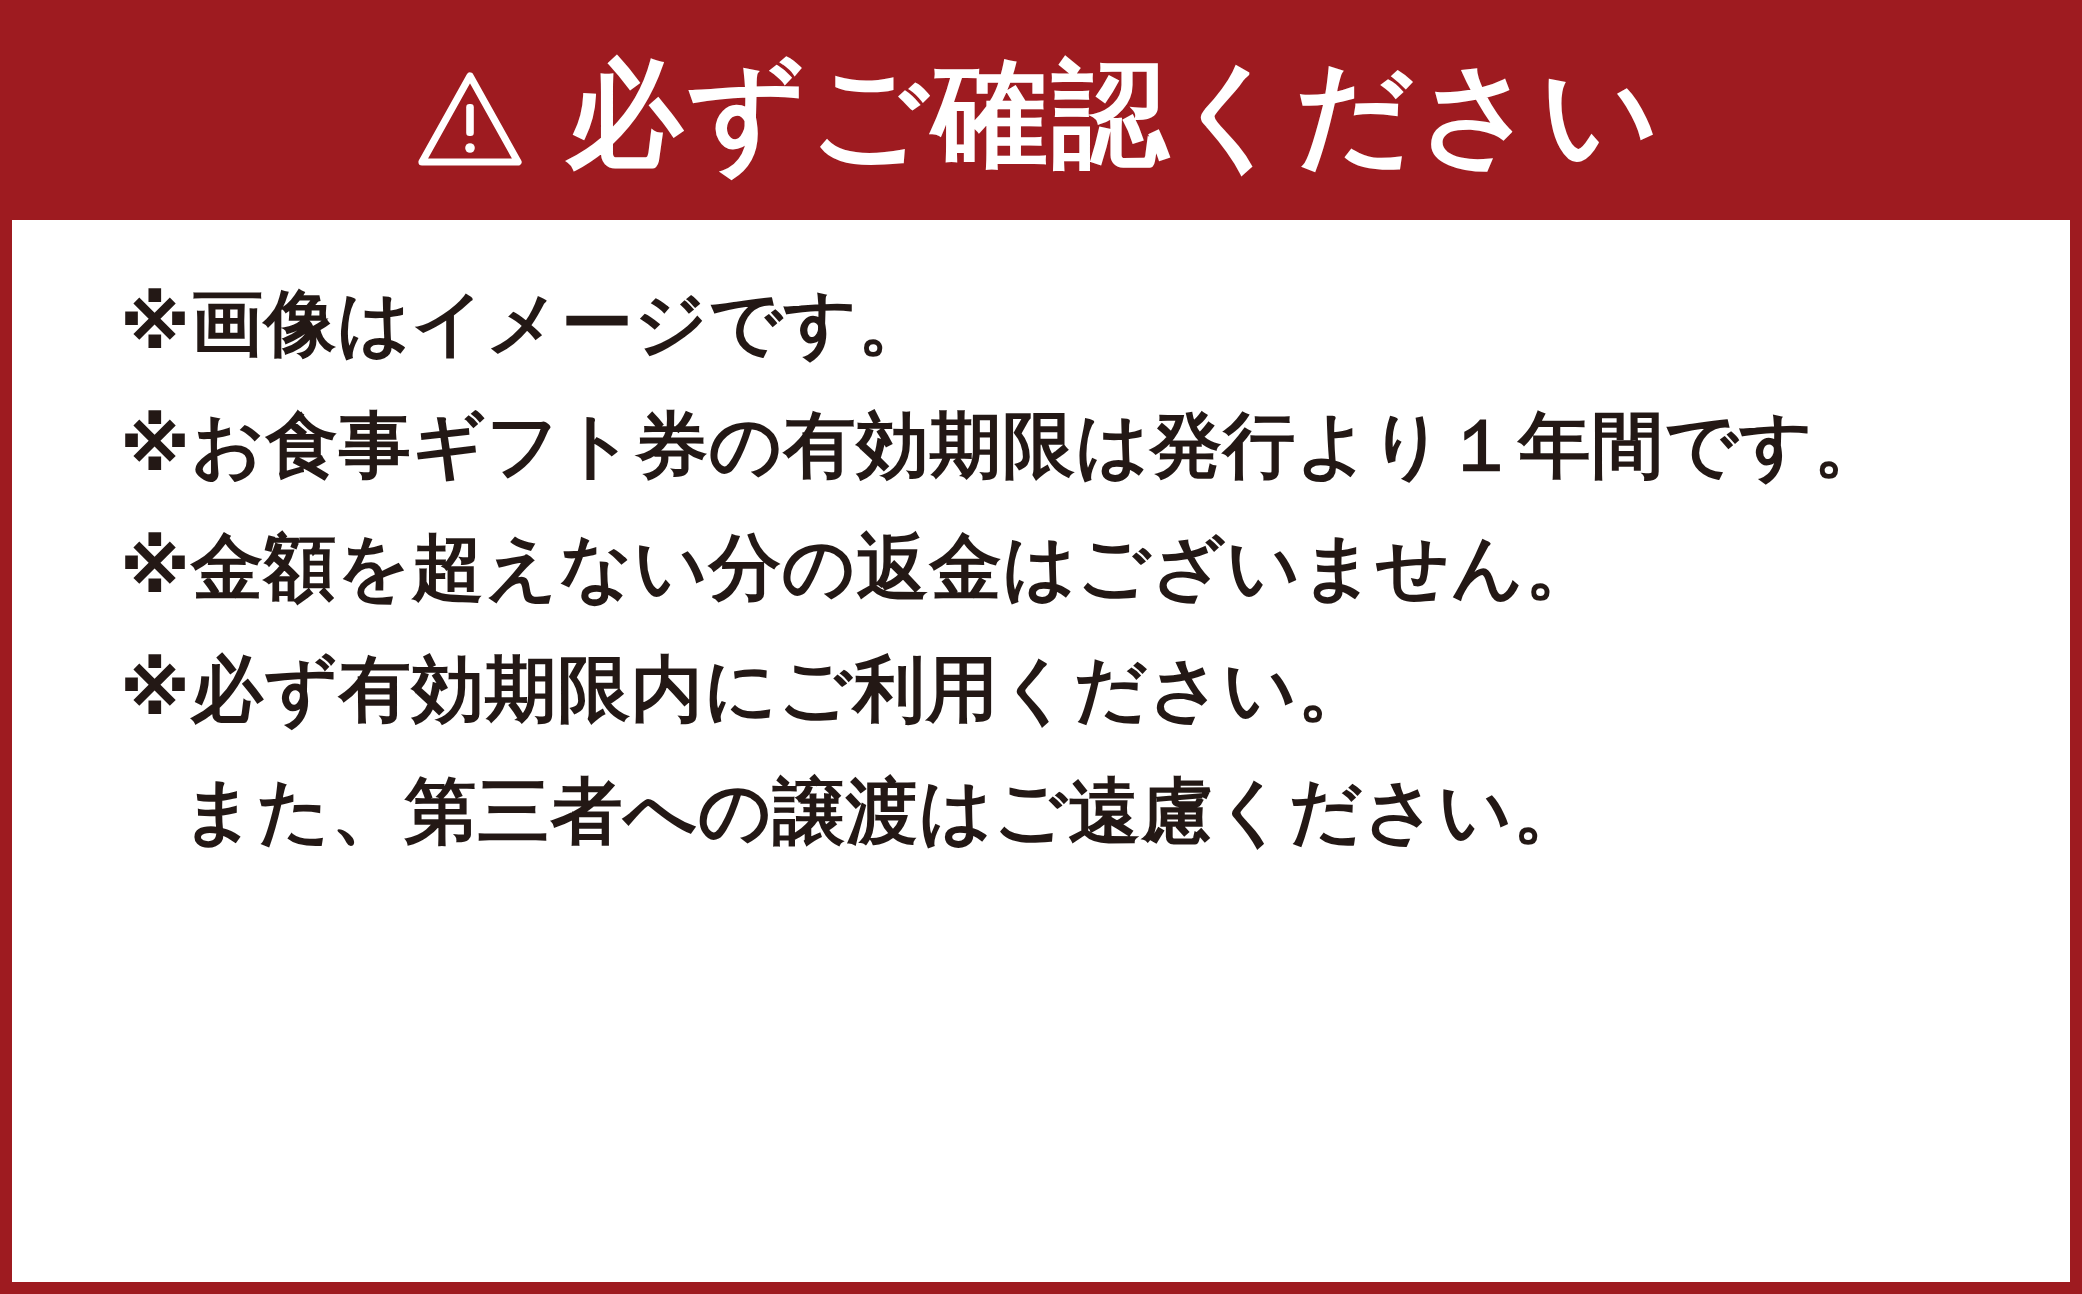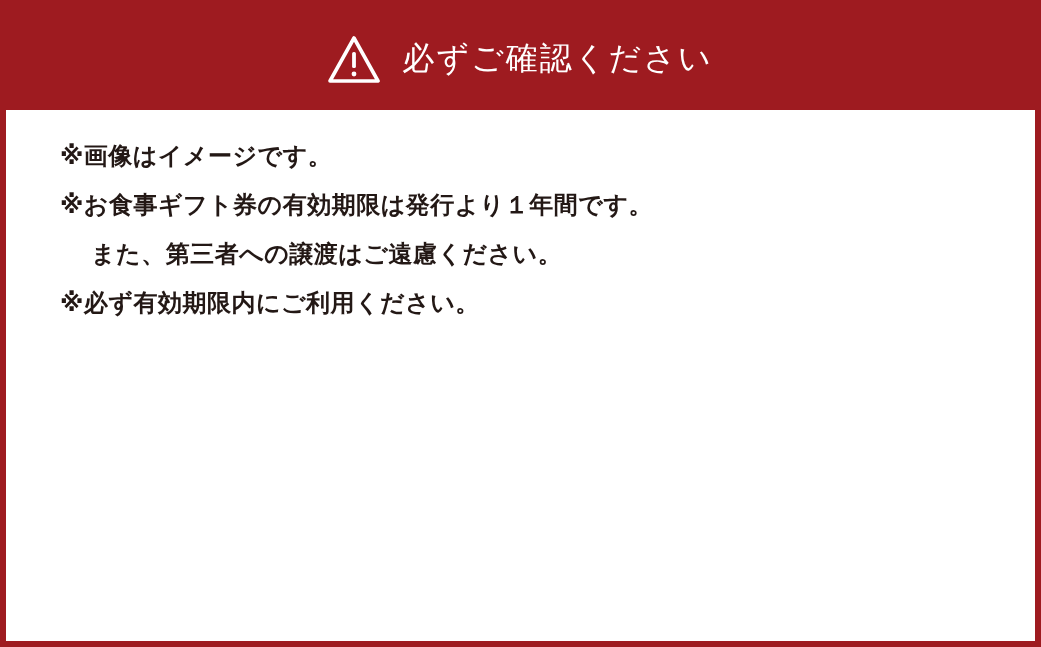--- a/index.html
+++ b/index.html
@@ -38,36 +38,36 @@
 
   .warning-icon {
     display: block;
     width: 52px;
     height: 52px;
     flex: 0 0 auto;
     margin-top: 4px;
   }
 
   .notice-header-title {
-    font-size: 32px;
-    font-weight: normal;
+    font-size: 58px;
+    font-weight: bold;
     letter-spacing: 2px;
     line-height: 1;
     white-space: nowrap;
   }
 
   .notice-body {
     flex: 1 1 auto;
     padding: 34px 40px 0 54px;
     box-sizing: border-box;
   }
 
   .notice-line {
     color: #231815;
-    font-size: 24px;
+    font-size: 36px;
     font-weight: bold;
     line-height: 1.0;
     letter-spacing: 0.5px;
     margin: 0 0 25px 0;
     white-space: nowrap;
   }
 
   .notice-line.indented {
     padding-left: 31px;
   }
@@ -84,17 +84,18 @@
         <rect x="24.1" y="18" width="3.8" height="16" rx="1.6" fill="#ffffff"></rect>
         <circle cx="26" cy="40" r="2.4" fill="#ffffff"></circle>
       </svg>
     </span>
     <div class="notice-header-title">必ずご確認ください</div>
   </div>
 
   <div class="notice-body">
     <p class="notice-line">※画像はイメージです。</p>
     <p class="notice-line">※お食事ギフト券の有効期限は発行より１年間です。</p>
+    <p class="notice-line">※金額を超えない分の返金はございません。</p>
+    <p class="notice-line">※必ず有効期限内にご利用ください。</p>
     <p class="notice-line indented">また、第三者への譲渡はご遠慮ください。</p>
-    <p class="notice-line">※必ず有効期限内にご利用ください。</p>
   </div>
 
 </div>
 
 </body></html>

